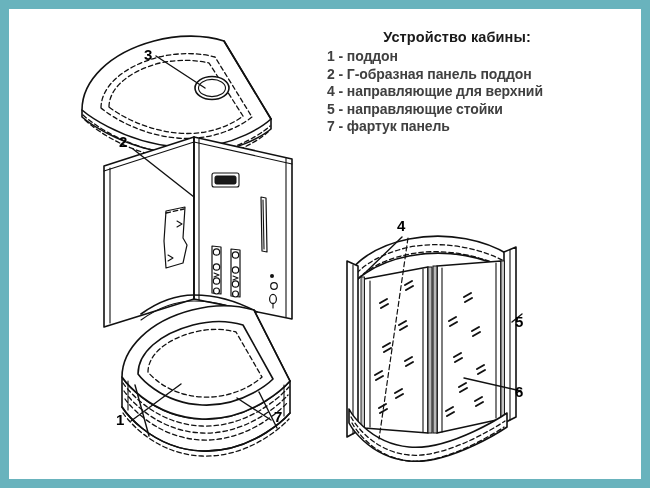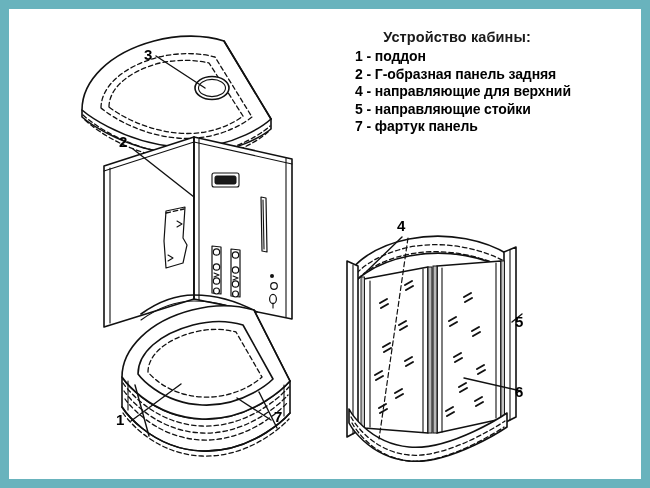--- a/index.html
+++ b/index.html
@@ -56,25 +56,24 @@
     font-weight: bold;
     color: #1a1a1a;
     text-align: center;
     margin: 0 0 3px 0;
     letter-spacing: 0.1px;
     white-space: nowrap;
   }
   .legend-row {
     font-size: 14px;
     font-weight: bold;
-    color: #000000;
+    color: #404040;
     line-height: 17.6px;
     white-space: nowrap;
     letter-spacing: -0.1px;
-    margin-left: 28px;
   }
   .legend-num {
     display: inline;
   }
   .legend-dash {
     display: inline;
   }
   .legend-text {
     display: inline;
   }
@@ -368,21 +367,21 @@
 
       <div class="legend-row">
         <span class="legend-num">1</span>
         <span class="legend-dash">-</span>
         <span class="legend-text">поддон</span>
       </div>
 
       <div class="legend-row">
         <span class="legend-num">2</span>
         <span class="legend-dash">-</span>
-        <span class="legend-text">Г-образная панель задняя</span>
+        <span class="legend-text">Г-образная панель поддон</span>
       </div>
 
 
       <div class="legend-row">
         <span class="legend-num">4</span>
         <span class="legend-dash">-</span>
         <span class="legend-text">направляющие для верхний</span>
       </div>
 
       <div class="legend-row">

